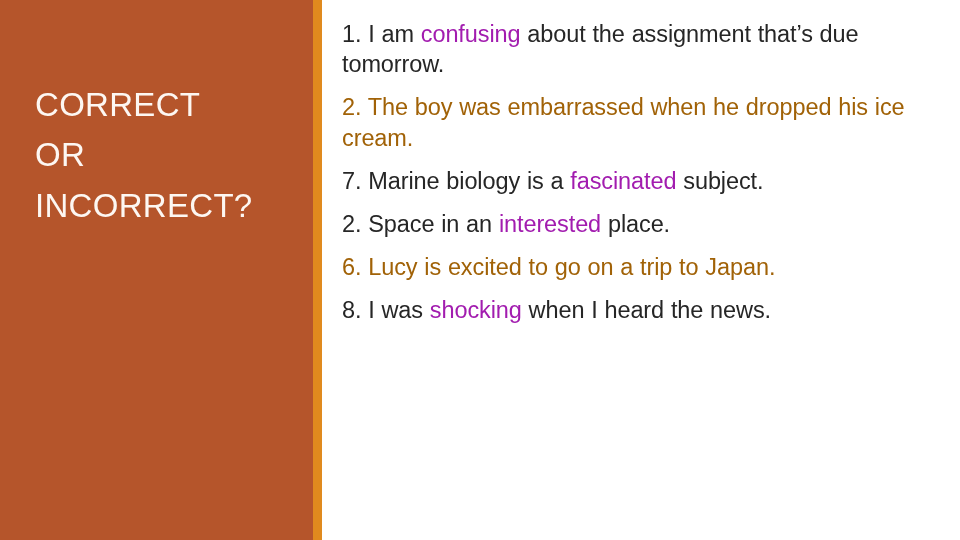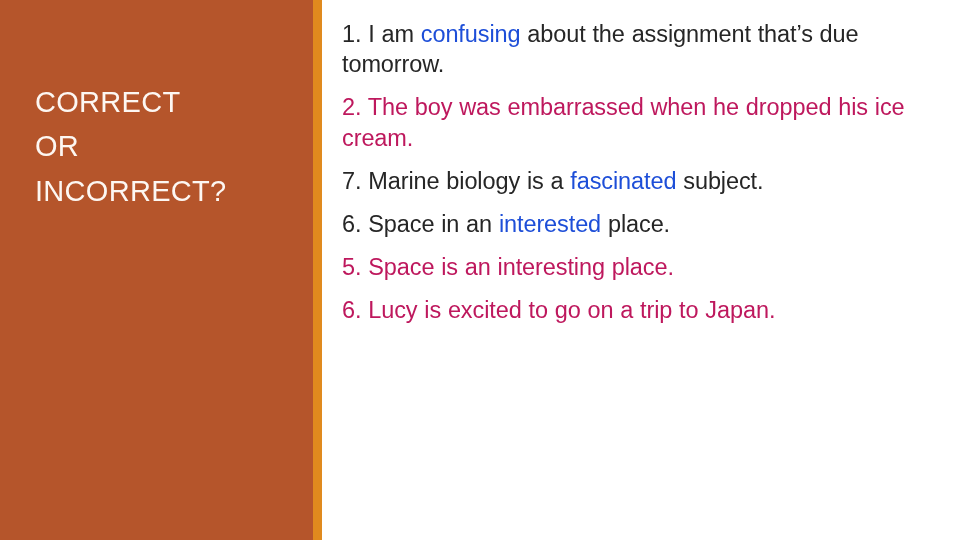--- a/index.html
+++ b/index.html
@@ -36,21 +36,21 @@
     width: 9px;
     height: 540px;
     background: #e08a1e;
   }
   #slide-title {
     position: absolute;
     left: 35px;
     top: 80px;
     width: 262px;
     color: #fdf7f2;
-    font-size: 29px;
+    font-size: 33px;
     line-height: 1.53;
     font-weight: 400;
     letter-spacing: 0.3px;
     white-space: pre-line;
   }
 
   
   #content {
     position: absolute;
     left: 342px;
@@ -59,38 +59,38 @@
     height: 510px;
   }
   .sentence {
     font-size: 23.5px;
     line-height: 1.285;
     margin: 0 0 13px 0;
     letter-spacing: -0.1px;
     word-spacing: 0.4px;
   }
   .sentence.dark  { color: #262626; }
-  .sentence.faded { color: #be185d; }
+  .sentence.faded { color: #a16207; }
   .sentence:last-child { margin-bottom: 0; }
-  .hl { color: #1d4ed8; }
+  .hl { color: #a21caf; }
 </style>
 </head>
 <body>
 
 <div id="slide">
 
   <div id="sidebar"></div>
   <div id="accent-stripe"></div>
 
   <div id="slide-title">CORRECT
 OR
 INCORRECT?</div>
 
   <div id="content">
       <p class="sentence dark"><span>1. I am </span><span class="hl">confusing</span><span> about the assignment that’s due tomorrow.</span></p>
       <p class="sentence faded"><span>2. The boy was embarrassed when he dropped his ice cream.</span></p>
       <p class="sentence dark"><span>7. Marine biology is a </span><span class="hl">fascinated</span><span> subject.</span></p>
-      <p class="sentence dark"><span>6. Space in an </span><span class="hl">interested</span><span> place.</span></p>
-      <p class="sentence faded"><span>5. Space is an interesting place.</span></p>
+      <p class="sentence dark"><span>2. Space in an </span><span class="hl">interested</span><span> place.</span></p>
       <p class="sentence faded"><span>6. Lucy is excited to go on a trip to Japan.</span></p>
+      <p class="sentence dark"><span>8. I was </span><span class="hl">shocking</span><span> when I heard the news.</span></p>
     </div>
 
 </div>
 
 </body></html>

